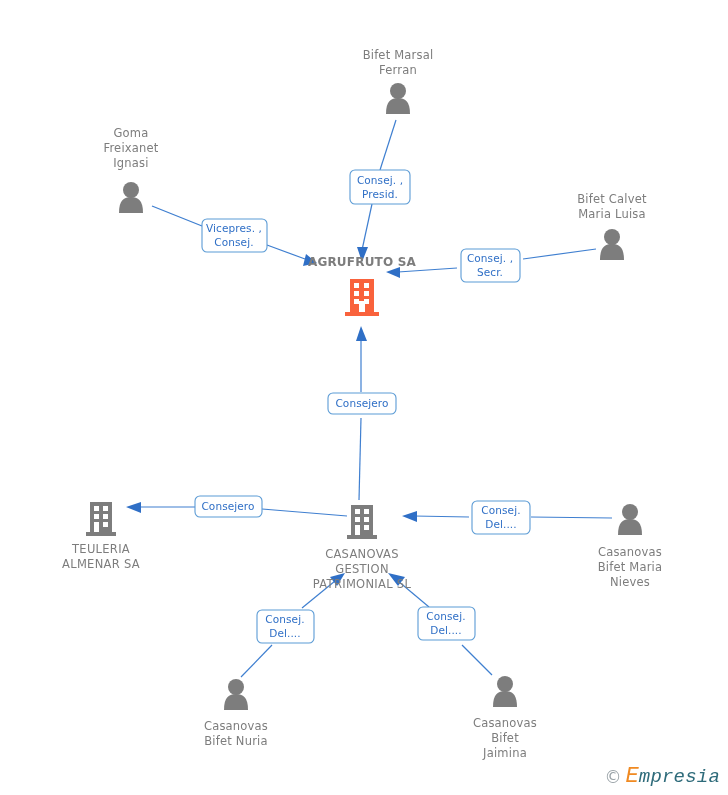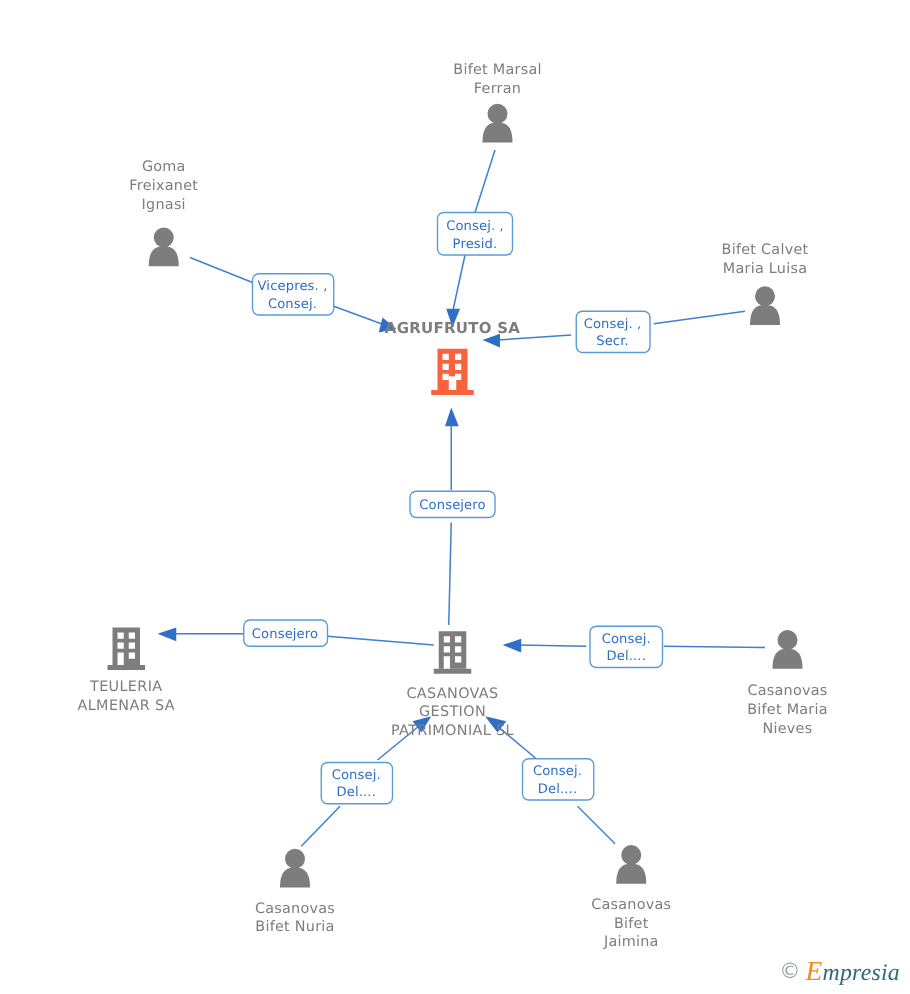--- a/index.html
+++ b/index.html
@@ -85,21 +85,21 @@
     gap: 4px;
     user-select: none;
   }
   #watermark .copy-mark {
     font-family: "DejaVu Sans", "Liberation Sans", sans-serif;
     font-size: 17px;
     color: #9aa3a8;
     line-height: 1;
   }
   #watermark .brand {
-    font-family: Liberation Serif, serif;
+    font-family: Liberation Mono, monospace;
     font-style: italic;
     font-size: 19px;
     line-height: 1;
     color: #2e6b7a;
     letter-spacing: 0.2px;
   }
   #watermark .brand .lead {
     color: #f08a22;
     font-size: 22px;
   }

